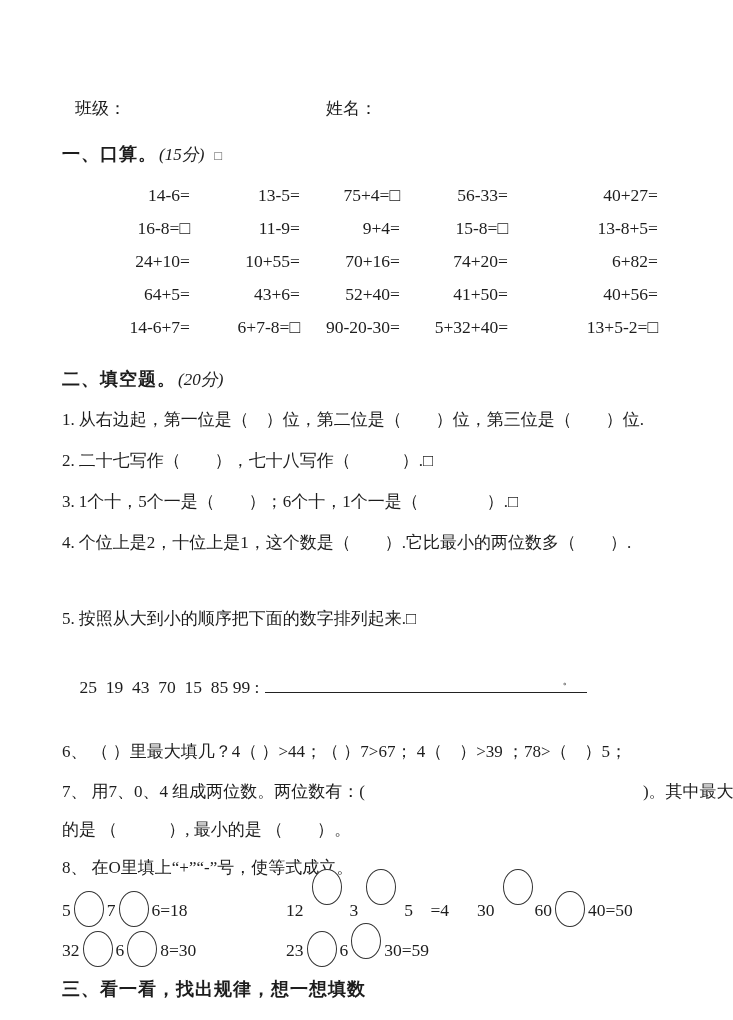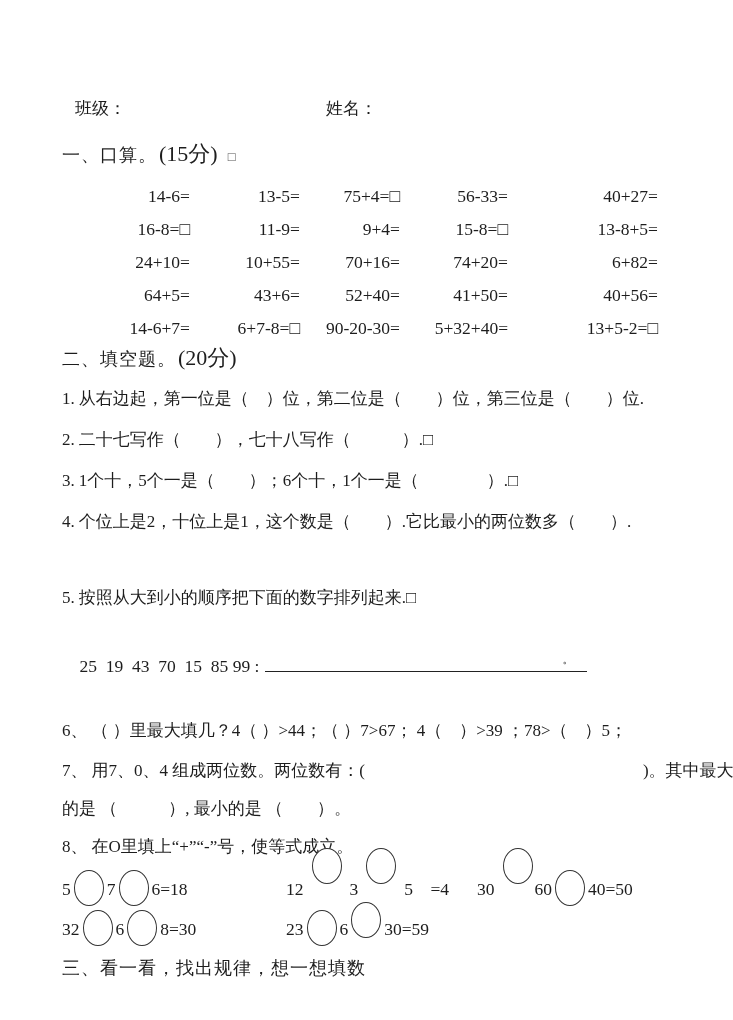--- a/index.html
+++ b/index.html
@@ -12,22 +12,22 @@
   }
   .page{padding:99px 45px 0 62px;box-sizing:border-box;width:675px;height:1020px;}
 
   
   .hdr{display:flex;line-height:20px;}
   .hdr .class{margin-left:13px;}
   .hdr .name{margin-left:200px;}
 
   
   .sec-title{margin-top:24px;font-size:18px;line-height:22px;}
-  .cn-bold{font-weight:normal;font-family:"Liberation Sans","DejaVu Sans",sans-serif;letter-spacing:1px;}
-  .score{font-size:22px;margin-left:2px;}
+  .cn-bold{font-weight:bold;font-family:"Liberation Sans","DejaVu Sans",sans-serif;letter-spacing:1px;}
+  .score{font-size:17px;margin-left:2px;font-style:italic;}
   .tiny-box{font-size:13px;color:#555;margin-left:10px;}
 
   
   .kt-grid{display:grid;grid-template-columns:128px 110px 100px 108px 150px;margin-top:12px;font-size:17.5px;text-align:right;}
   .kt-grid span{line-height:33px;white-space:nowrap;}
 
   
   .fi{margin-top:17px;line-height:24px;white-space:nowrap;}
   .fi .no{margin-right:4px;}
   .fi5{margin-top:52px;}
@@ -83,21 +83,21 @@
     <span>52+40=</span>
     <span>41+50=</span>
     <span>40+56=</span>
     <span>14-6+7=</span>
     <span>6+7-8=□</span>
     <span>90-20-30=</span>
     <span>5+32+40=</span>
     <span>13+5-2=□</span>
   </div>
 
-  <div class="sec-title" style="margin-top:2px;">
+  <div class="sec-title" style="margin-top:24px;">
     <span class="cn-bold">二、填空题。</span><span class="score">(20分)</span>
   </div>
 
   <div class="fi">
     <span class="no">1.</span><span>从右边起，第一位是（　）位，第二位是（　　）位，第三位是（　　）位.</span>
   </div>
   <div class="fi">
     <span class="no">2.</span><span>二十七写作（　　），七十八写作（　　　）.□</span>
   </div>
   <div class="fi">

